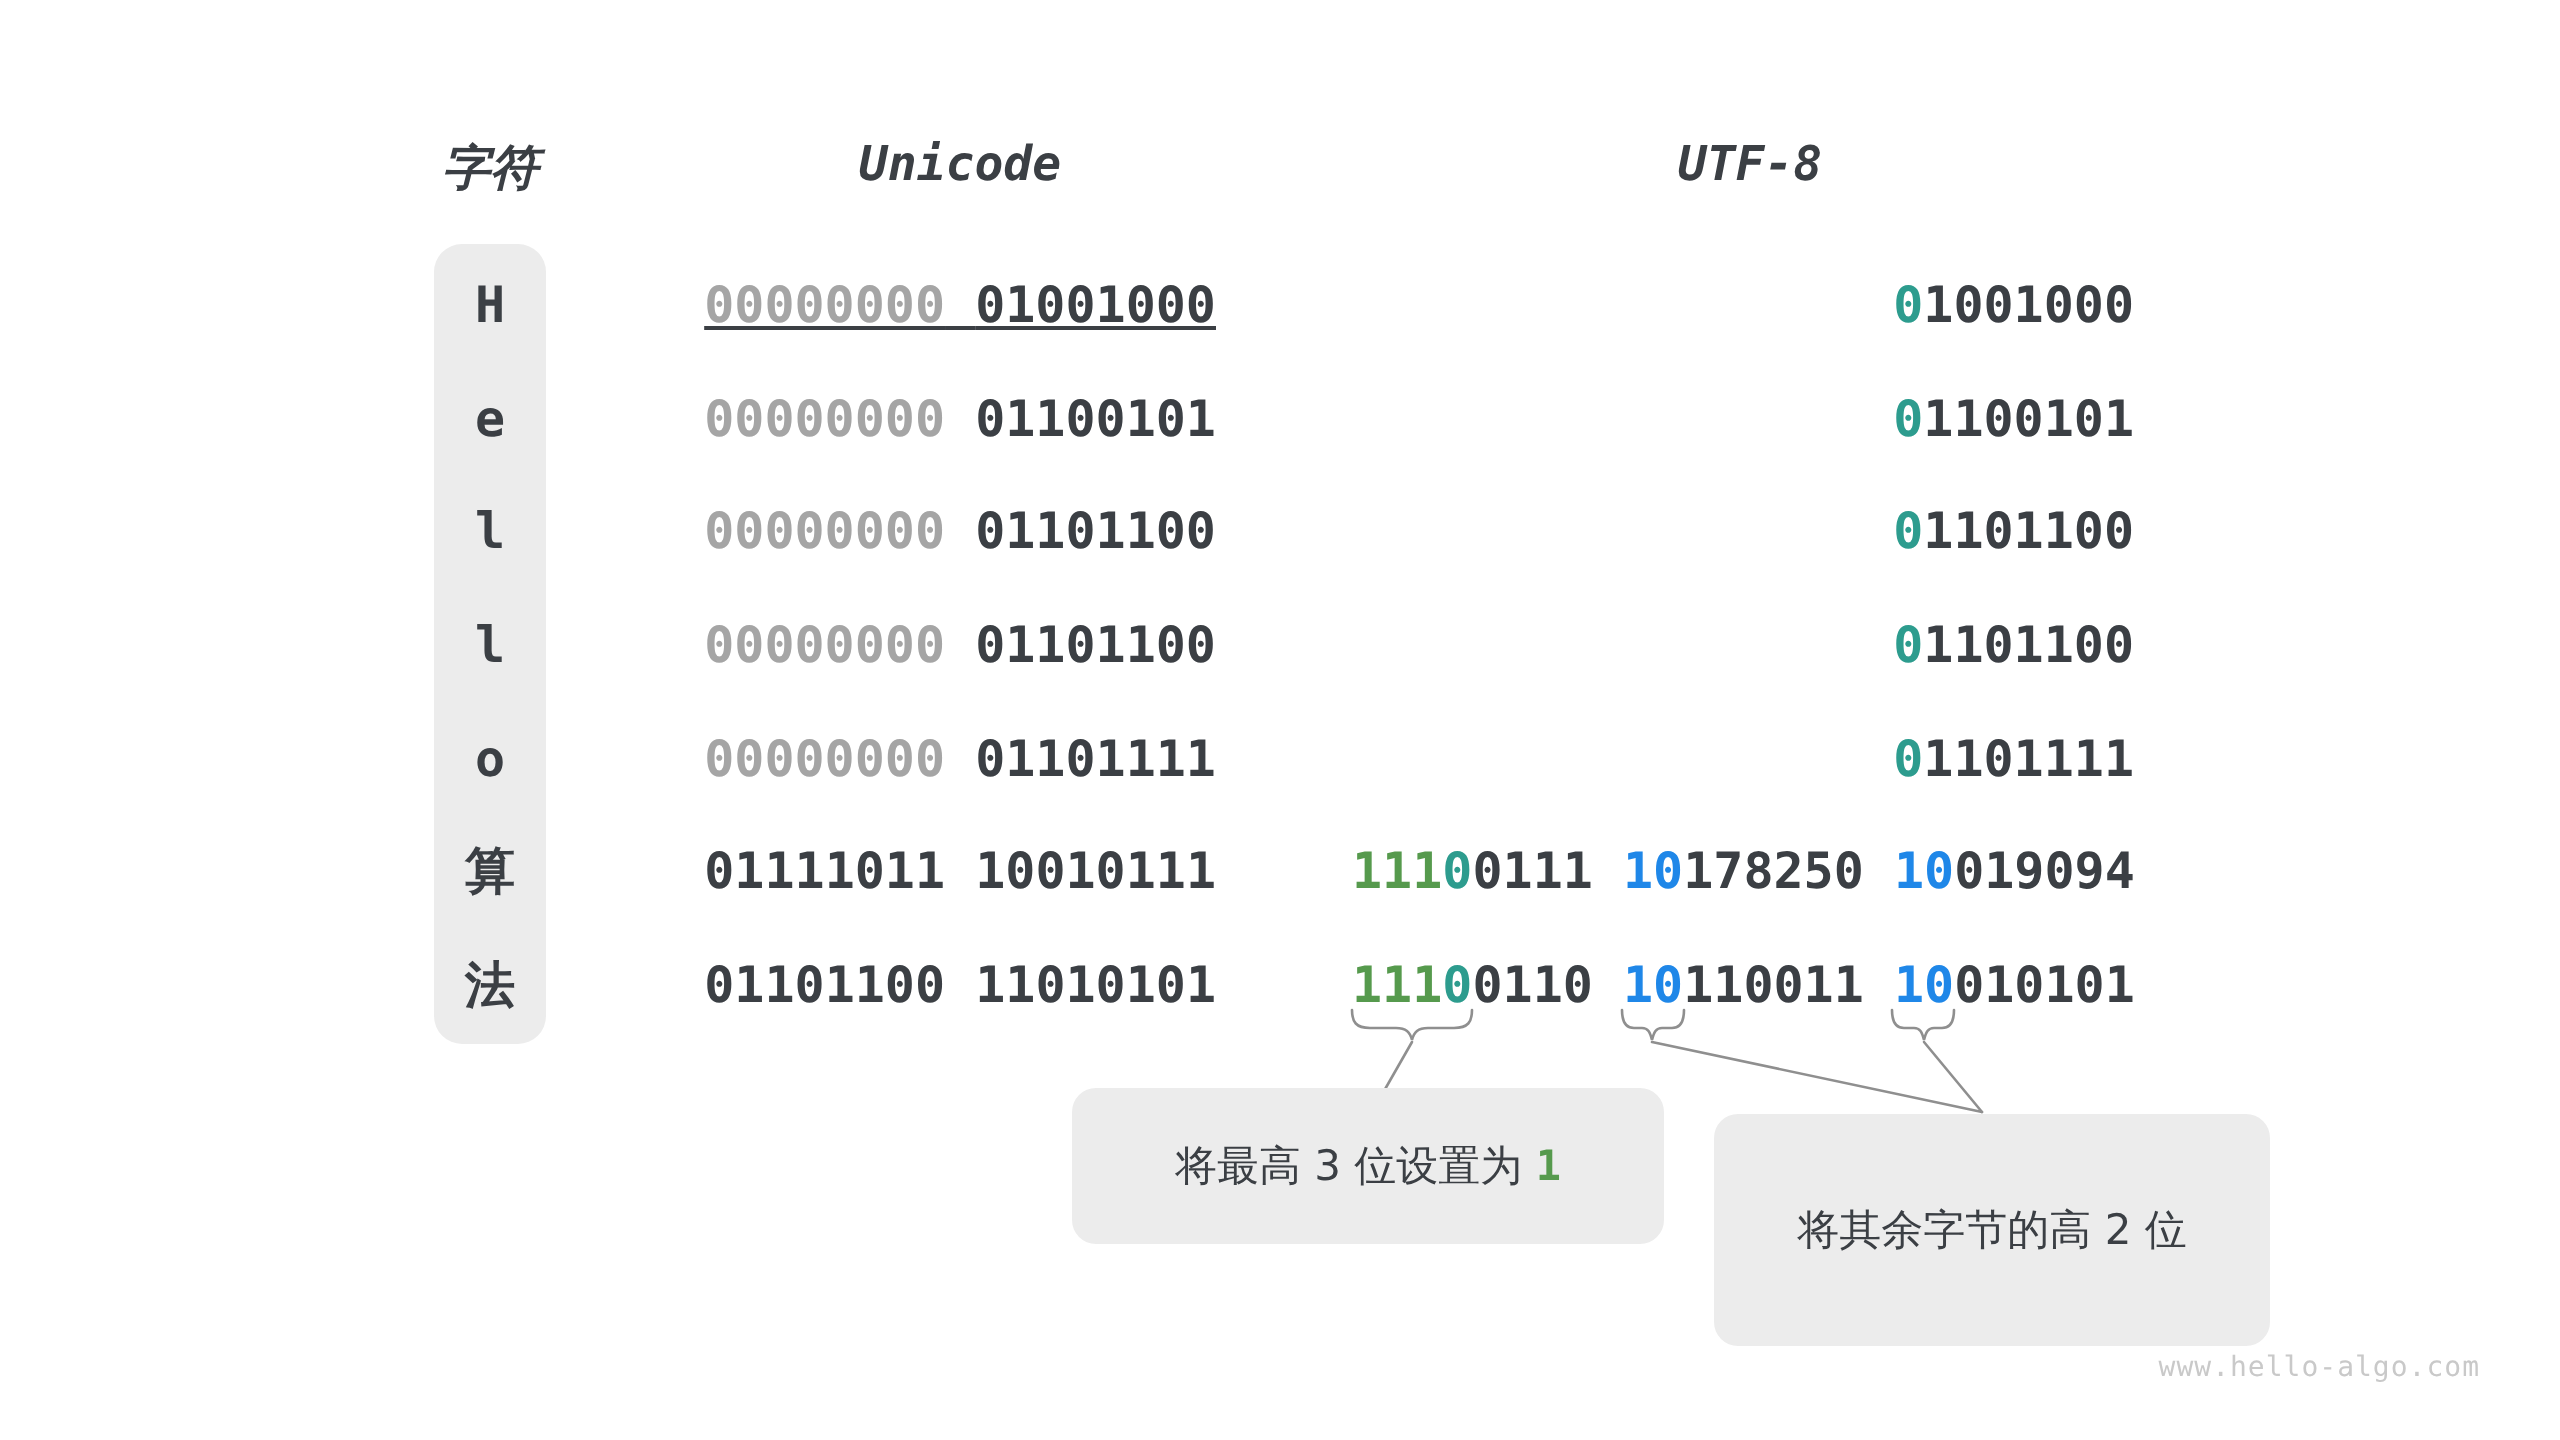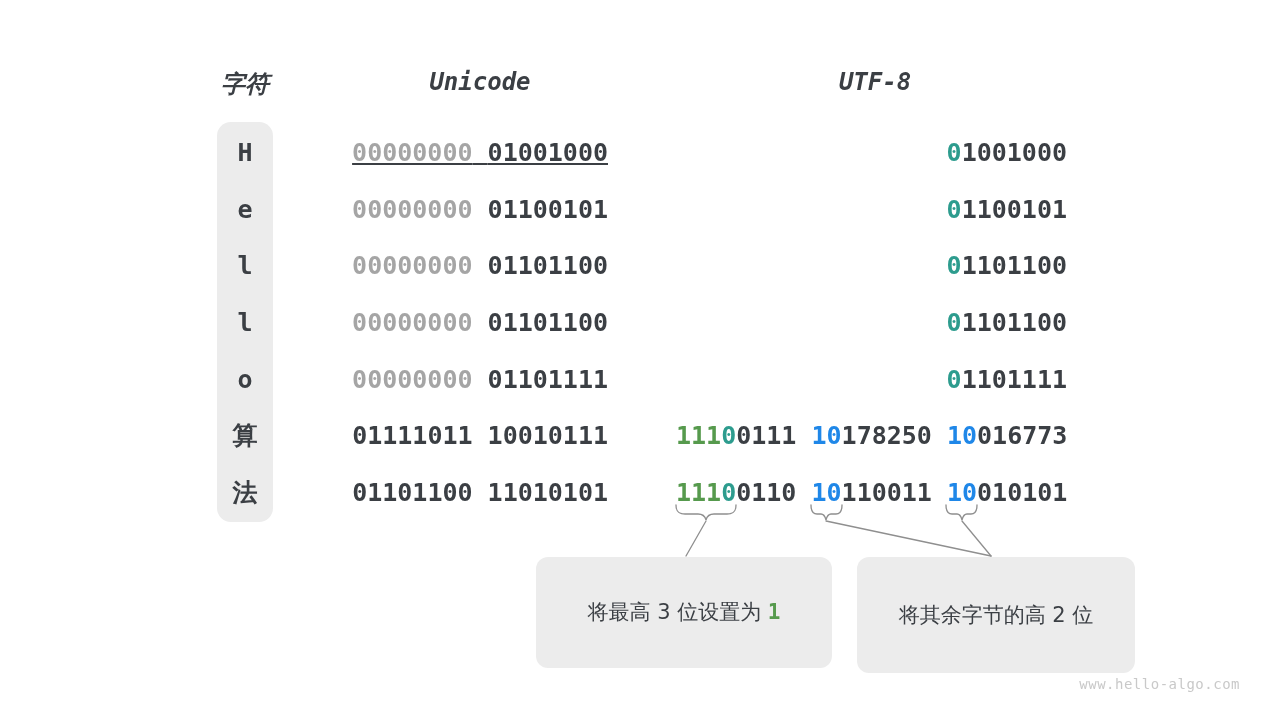--- a/index.html
+++ b/index.html
@@ -69,38 +69,38 @@
     <div class="abs bin bin-unicode" style="top: 249px;"><span class="seg-gray">00000000</span><span class="seg-dark"> </span><span class="seg-dark">01101100</span></div>
     <div class="abs bin bin-utf8" style="top: 249px;"><span class="seg-teal">0</span><span class="seg-dark">1101100</span></div>
     <div class="abs row-char" style="left: 217px; top: 306px;">l</div>
     <div class="abs bin bin-unicode" style="top: 306px;"><span class="seg-gray">00000000</span><span class="seg-dark"> </span><span class="seg-dark">01101100</span></div>
     <div class="abs bin bin-utf8" style="top: 306px;"><span class="seg-teal">0</span><span class="seg-dark">1101100</span></div>
     <div class="abs row-char" style="left: 217px; top: 363px;">o</div>
     <div class="abs bin bin-unicode" style="top: 363px;"><span class="seg-gray">00000000</span><span class="seg-dark"> </span><span class="seg-dark">01101111</span></div>
     <div class="abs bin bin-utf8" style="top: 363px;"><span class="seg-teal">0</span><span class="seg-dark">1101111</span></div>
     <div class="abs row-char" style="left: 217px; top: 419px;">算</div>
     <div class="abs bin bin-unicode" style="top: 419px;"><span class="seg-dark">01111011 10010111</span></div>
-    <div class="abs bin bin-utf8" style="top: 419px;"><span class="seg-green">111</span><span class="seg-teal">0</span><span class="seg-dark">0111 </span><span class="seg-blue">10</span><span class="seg-dark">178250 </span><span class="seg-blue">10</span><span class="seg-dark">016773</span></div>
+    <div class="abs bin bin-utf8" style="top: 419px;"><span class="seg-green">111</span><span class="seg-teal">0</span><span class="seg-dark">0111 </span><span class="seg-blue">10</span><span class="seg-dark">178250 </span><span class="seg-blue">10</span><span class="seg-dark">019094</span></div>
     <div class="abs row-char" style="left: 217px; top: 476px;">法</div>
     <div class="abs bin bin-unicode" style="top: 476px;"><span class="seg-dark">01101100 11010101</span></div>
     <div class="abs bin bin-utf8" style="top: 476px;"><span class="seg-green">111</span><span class="seg-teal">0</span><span class="seg-dark">0110 </span><span class="seg-blue">10</span><span class="seg-dark">110011 </span><span class="seg-blue">10</span><span class="seg-dark">010101</span></div>
   </div>
 
 <svg class="overlay" width="1280" height="720" viewBox="0 0 1280 720">
   <g fill="none" style="stroke:var(--c-connector);" stroke-width="1.3" stroke-linecap="round">
     <path d="M 676 505 C 676 511 678 514 685 514 L 698 514 C 703 514 705 516 706 520 C 707 516 709 514 714 514 L 727 514 C 734 514 736 511 736 505"></path>
     <path d="M 811 505 C 811 511 813 514 817 514 L 821 514 C 824 514 825 516 826 520 C 827 516 828 514 831 514 L 836 514 C 840 514 842 511 842 505"></path>
     <path d="M 946 505 C 946 511 948 514 952 514 L 957 514 C 960 514 961 516 962 520 C 963 516 964 514 967 514 L 971 514 C 975 514 977 511 977 505"></path>
     <path d="M 706 521 L 686 556"></path>
     <path d="M 826 521 L 991 556"></path>
     <path d="M 962 521 L 991 556"></path>
   </g>
 </svg>
 
-<div class="abs callout" style="left:536px;top:557px;width:296px;height:111px;">
+<div class="abs callout" style="left:536px;top:544px;width:296px;height:78px;">
   <div><span>将最高 3 位设置为 </span><span class="hl hl-green">1</span></div>
 </div>
 
 <div class="abs callout" style="left:857px;top:557px;width:278px;height:116px;">
   <div><span>将其余字节的高 2 位</span></div>
 </div>
 
 <div class="abs watermark">www.hello-algo.com</div>
 
 </body></html>

